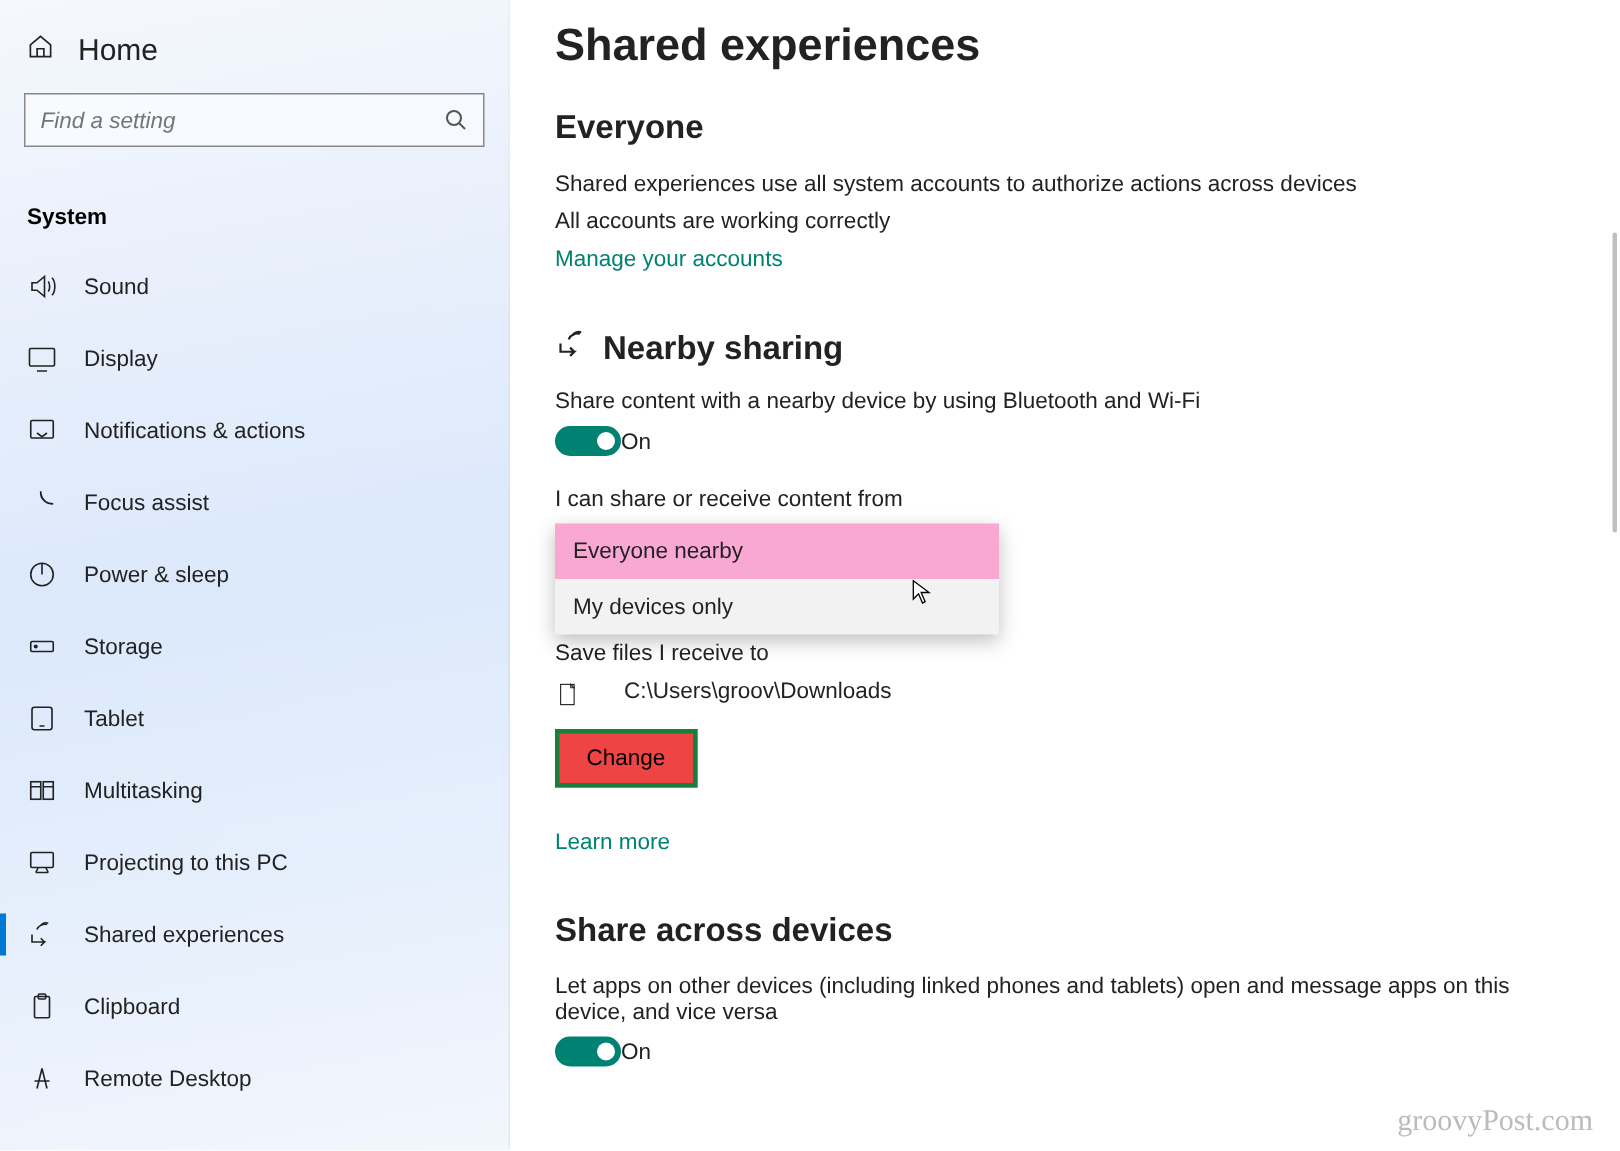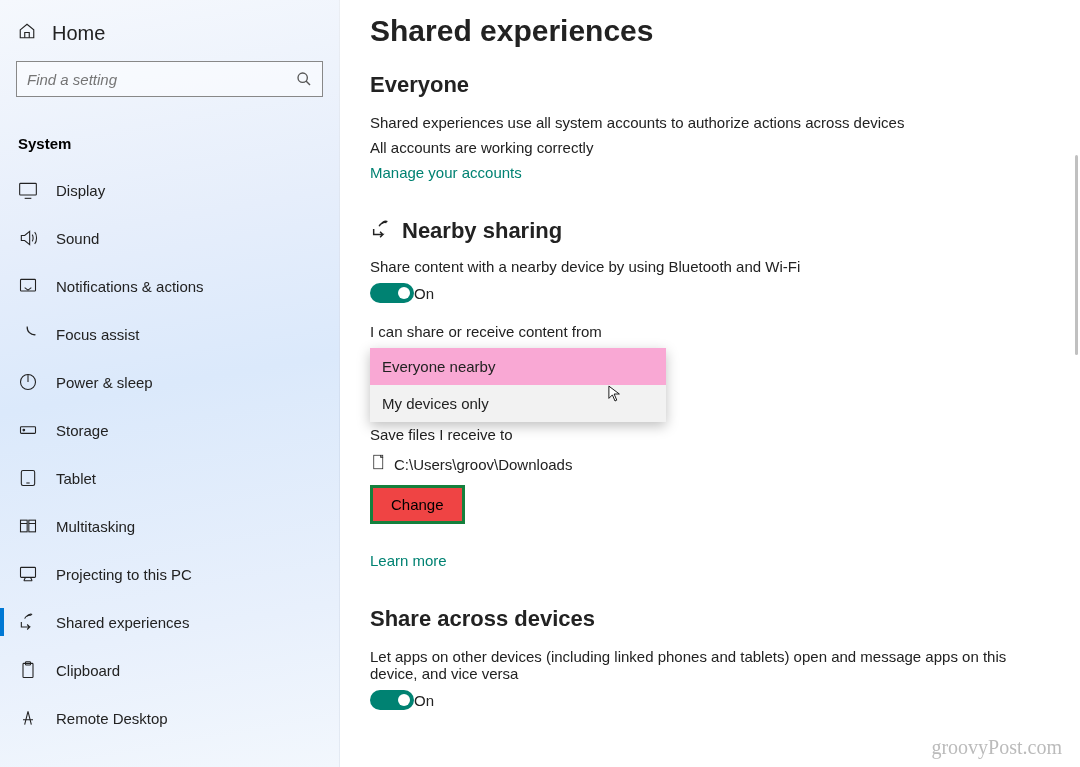--- a/index.html
+++ b/index.html
@@ -44,21 +44,21 @@
     .toggle-label { font-size: 15px; color: #222; }
     
     .field-label { font-size: 15px; color: #222; margin-top: 20px; margin-bottom: 8px; }
     
     .dropdown-open { position: relative; width: 296px; background: #f2f2f2; box-shadow: 0 4px 12px rgba(0,0,0,0.25); }
     .dropdown-option { padding: 10px 12px; font-size: 15px; color: #222; cursor: pointer; }
     .dropdown-option.selected { background: #f9a8d4; }
     
     .cursor-arrow { position: absolute; left: 238px; top: 37px; width: 14px; height: 18px; }
     
-    .save-path-row { display: flex; align-items: flex-end; gap: 6px; margin-top: 4px; }
+    .save-path-row { display: flex; align-items: flex-start; gap: 28px; margin-top: 4px; }
     .save-path-row svg { width: 18px; height: 22px; stroke: #222; fill: none; }
     .path-text { font-size: 15px; color: #222; }
     
     .change-btn { display: inline-block; background: #ef4444; border: 3px solid #15803d; padding: 8px 18px; font-size: 15px; margin-top: 12px; cursor: pointer; }
     
     .watermark { position: absolute; right: 18px; bottom: 8px; font-family: "Segoe Script", cursive; font-size: 20px; color: #bbb; }
   </style>
 </head>
 <body>
 
@@ -81,35 +81,35 @@
           <circle cx="10" cy="10" r="7"></circle>
           <path d="M21 21l-6-6"></path>
         </svg>
     </div>
 
     <div class="section-label">System</div>
 
     <div class="nav-item">
       <span class="icon">
           <svg viewBox="0 0 24 24">
-            <rect x="2" y="4" width="20" height="14" rx="1"></rect>
-            <path d="M8 22h8"></path>
-          </svg>
-        </span>
-      <span class="nav-item-label">Display</span>
-    </div>
-    <div class="nav-item">
-      <span class="icon">
-          <svg viewBox="0 0 24 24">
             <path d="M4 9v6h4l6 5V4l-6 5H4z"></path>
             <path d="M17 8c1.5 1.5 1.5 6.5 0 8"></path>
             <path d="M20 5c3 3 3 11 0 14"></path>
           </svg>
         </span>
       <span class="nav-item-label">Sound</span>
+    </div>
+    <div class="nav-item">
+      <span class="icon">
+          <svg viewBox="0 0 24 24">
+            <rect x="2" y="4" width="20" height="14" rx="1"></rect>
+            <path d="M8 22h8"></path>
+          </svg>
+        </span>
+      <span class="nav-item-label">Display</span>
     </div>
     <div class="nav-item">
       <span class="icon">
           <svg viewBox="0 0 24 24">
             <rect x="3" y="4" width="18" height="14" rx="1"></rect>
             <path d="M8 14l4 3 4-3"></path>
           </svg>
         </span>
       <span class="nav-item-label">Notifications &amp; actions</span>
     </div>

